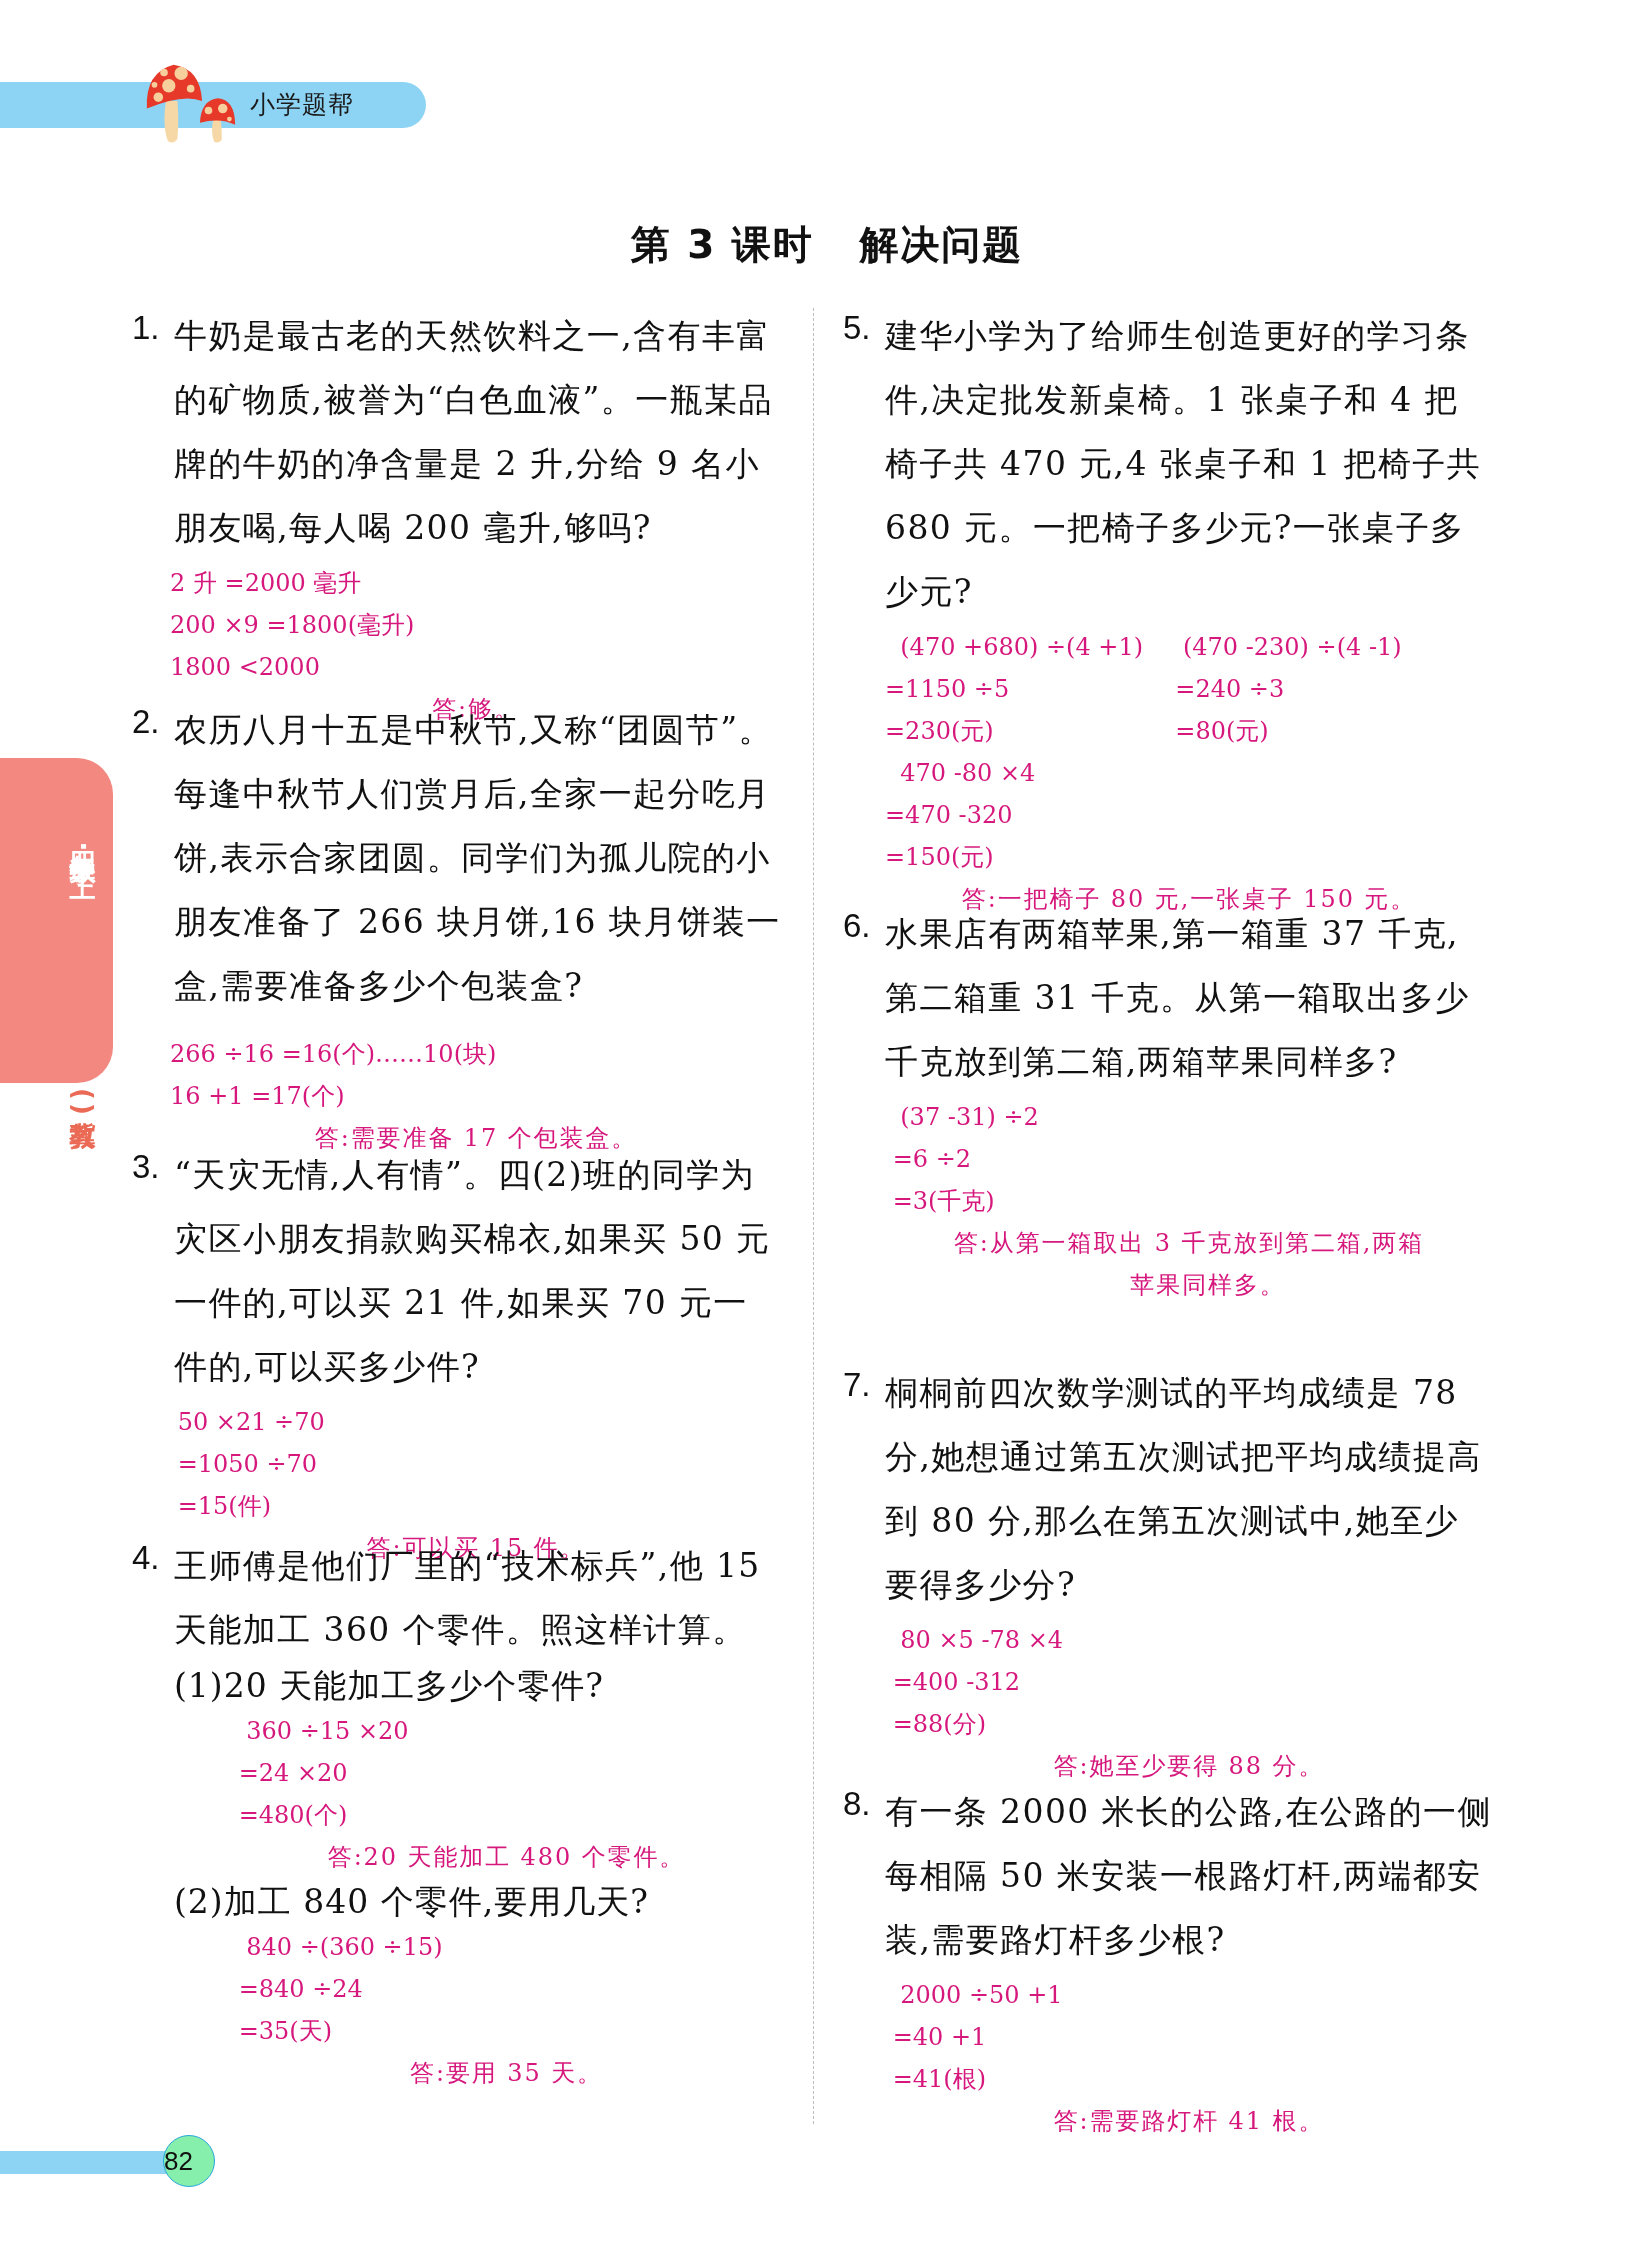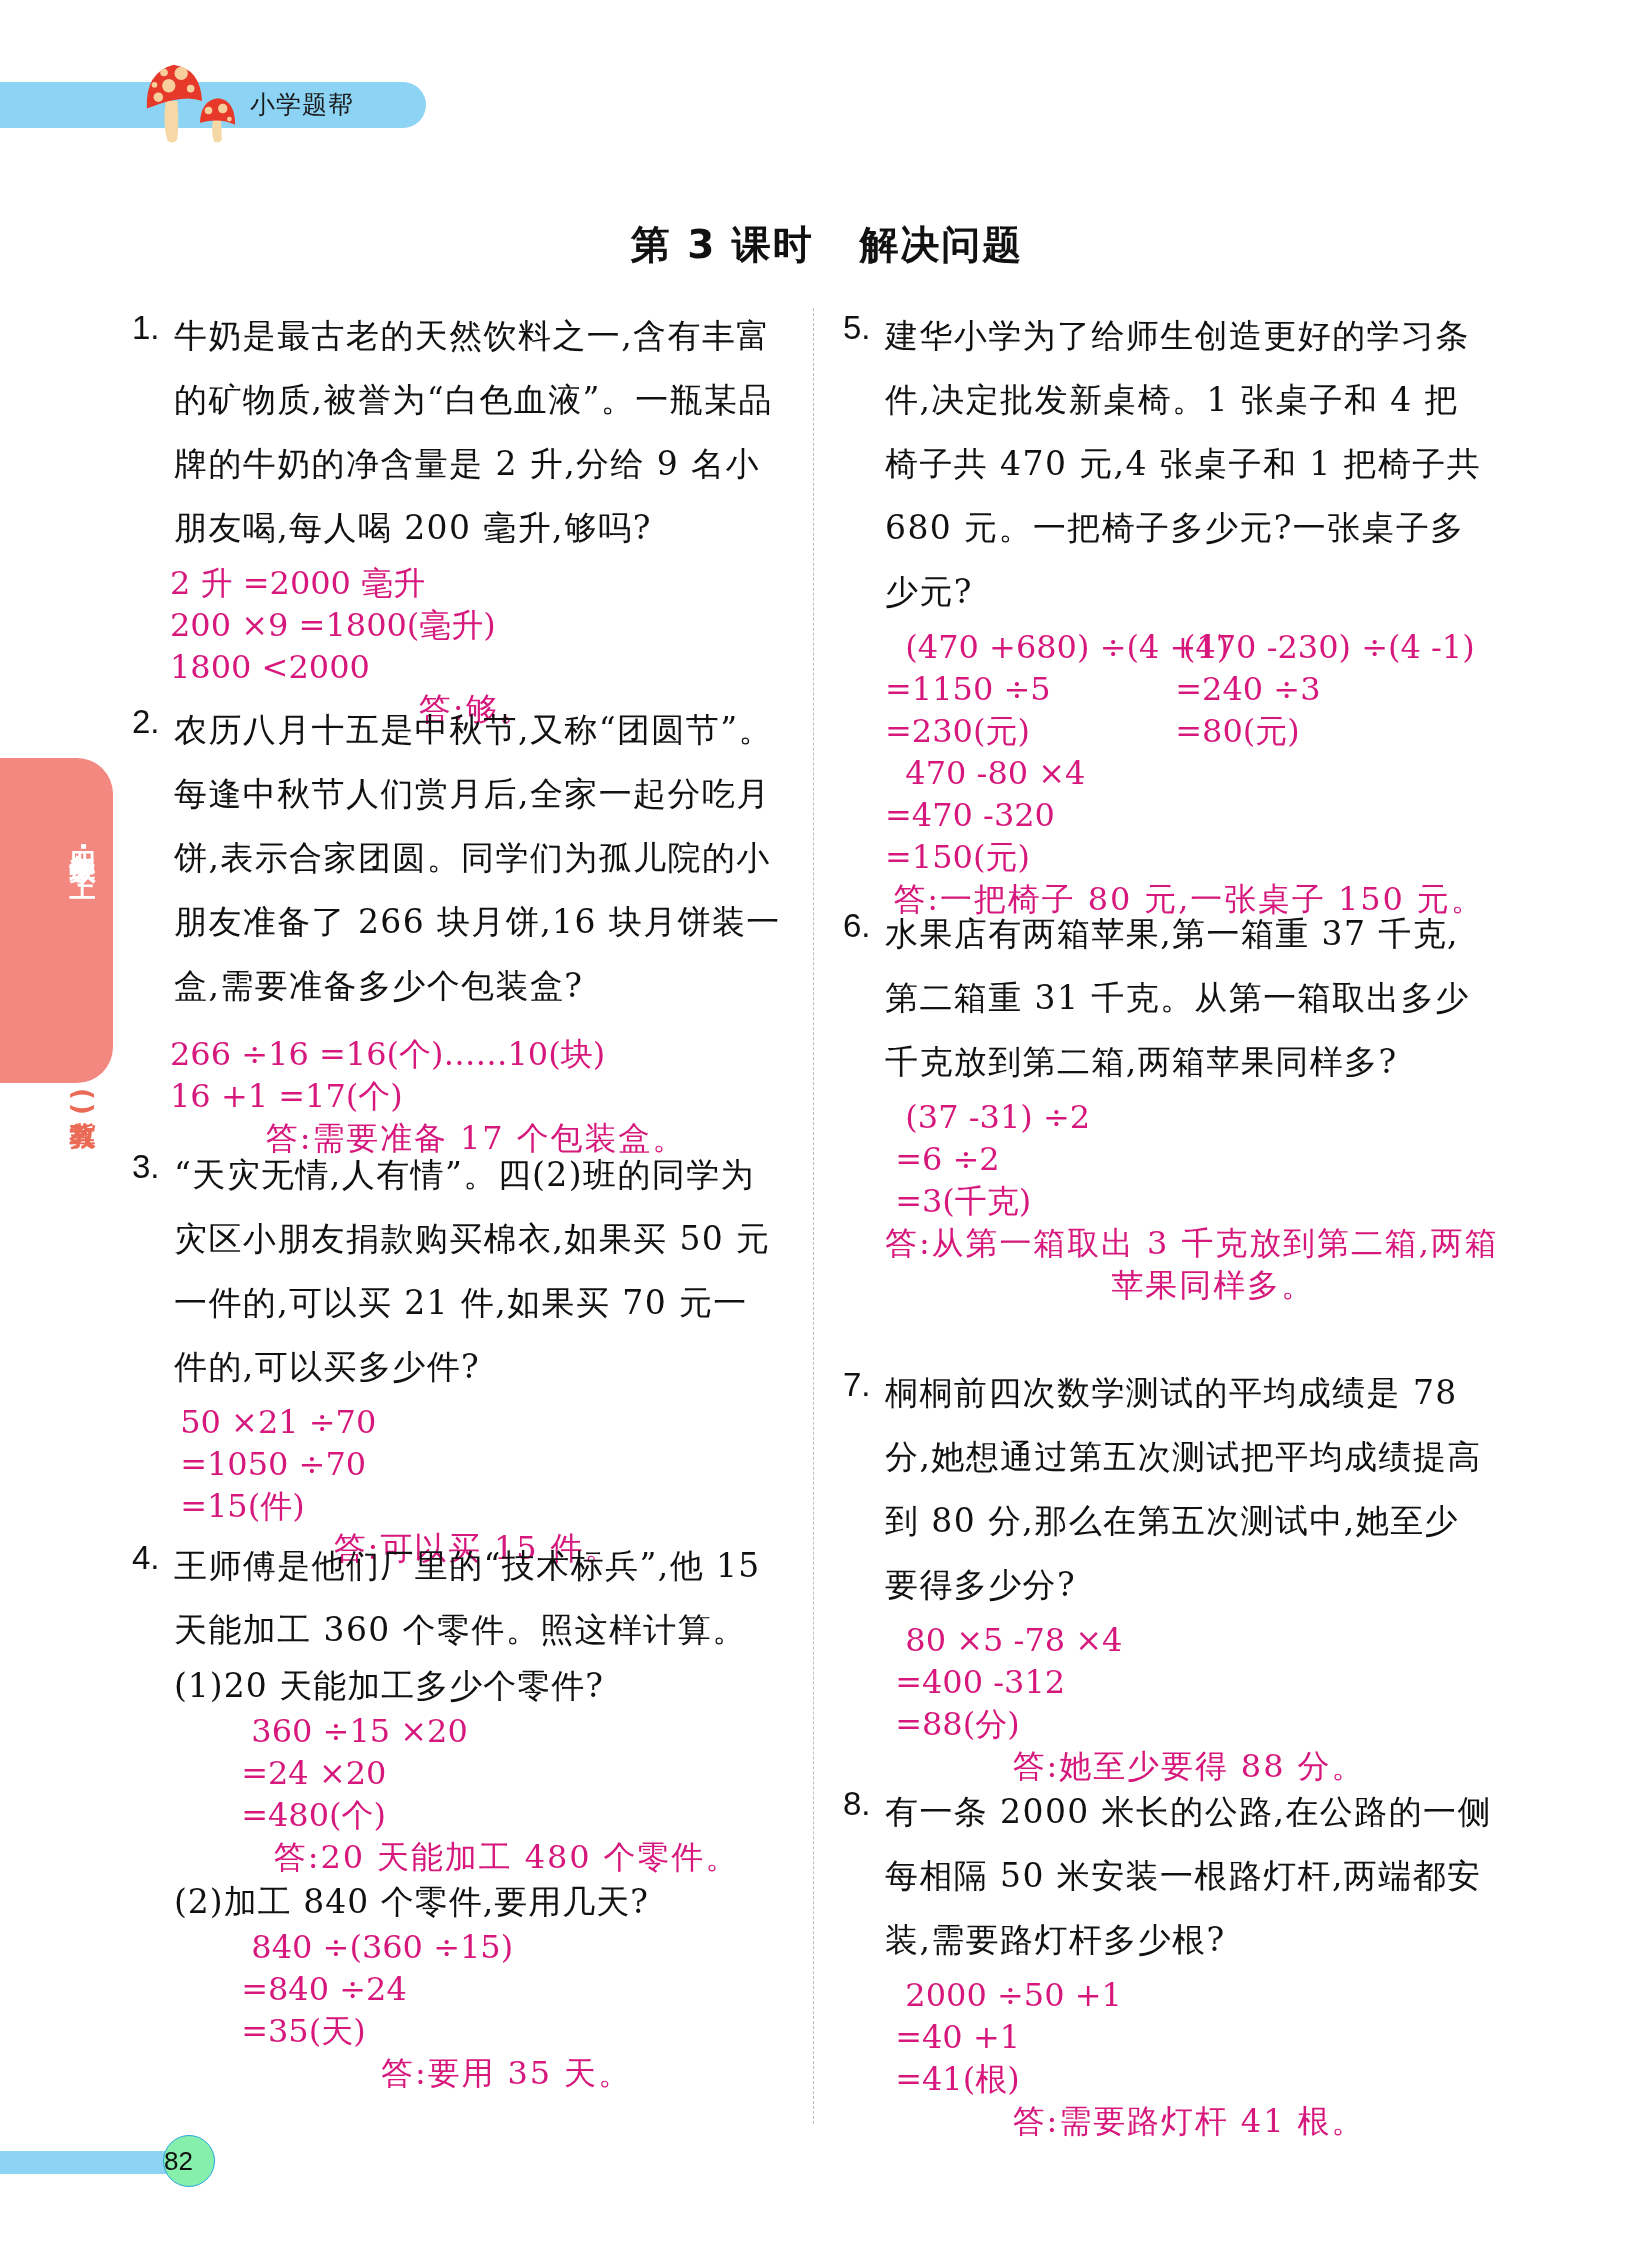--- a/index.html
+++ b/index.html
@@ -32,21 +32,21 @@
   
   .col-divider { position:absolute; left:813px; top:308px; height:1816px; width:0;
                  border-left:1.9px dashed #bdbdbd; }
 
   
   .question { position:absolute; }
   .q-num { position:absolute; left:0; top:0; font-family:"Liberation Sans","DejaVu Sans",sans-serif;
            font-size:33px; line-height:48px; }
   .q-text { margin-left:42px; font-size:33px; line-height:64px; letter-spacing:1.4px; }
   .sub-q { font-size:33px; line-height:48px; letter-spacing:1px; }
-  .ans { color:#d6187d; font-size:32px; line-height:42px; white-space:pre; }
+  .ans { color:#d6187d; font-size:24px; line-height:42px; white-space:pre; }
   .ans.cjk-answer { letter-spacing:1.9px;text-align:center; }
   .two-col { display:flex; }
   .two-col .col { width:296px; }
 
   
   .bottom-band { position:absolute; left:0; top:2151px; width:172px; height:23px; background:#8dd3f3; }
   .page-num { position:absolute; left:163px; top:2135px; width:50px; height:50px; border:1.9px solid #27a8dd;
               border-radius:50%; background:#86efac; text-align:left; line-height:50px;
               font-family:"Liberation Sans","DejaVu Sans",sans-serif; font-size:26px; color:#111; }
 </style>

